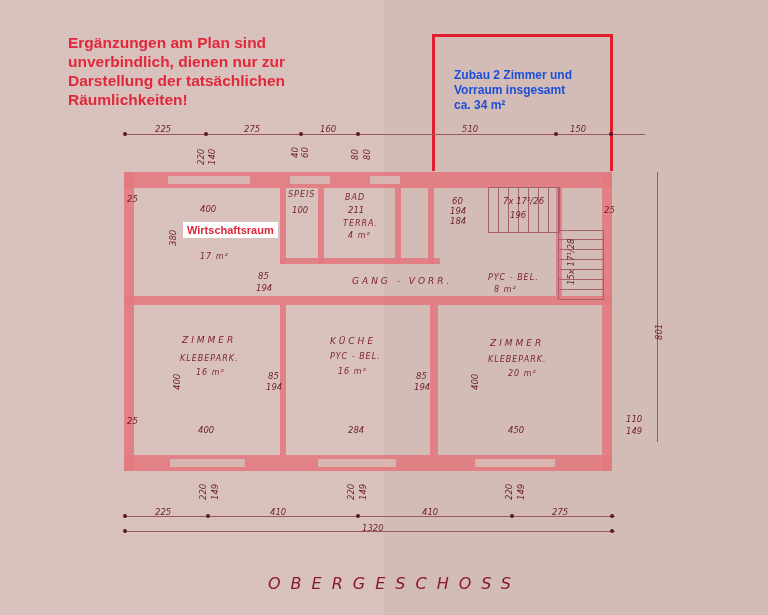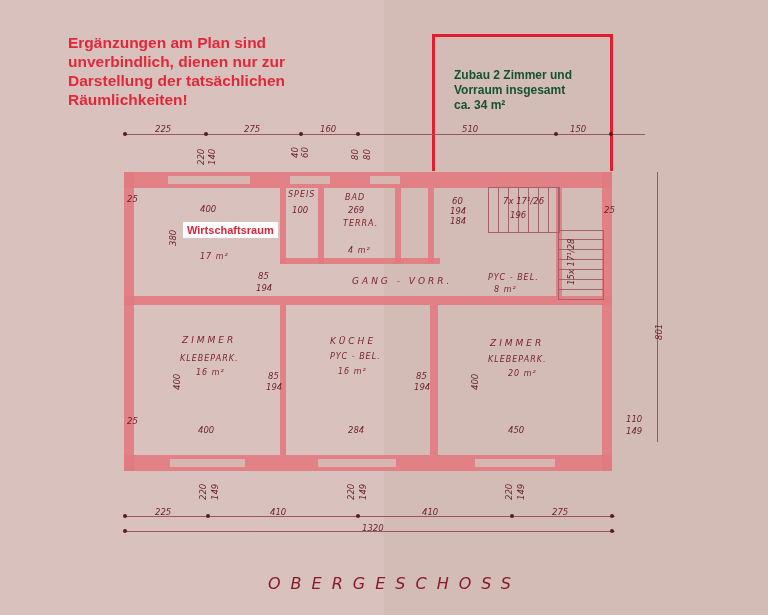--- a/index.html
+++ b/index.html
@@ -9,21 +9,21 @@
     background-image:
       linear-gradient(90deg, rgba(255,255,255,0.04) 0 50%, rgba(0,0,0,0.02) 50% 100%);
     font-family: "DejaVu Sans", sans-serif;
   }
   .abs { position: absolute; }
   .note {
     color: #e1283a; font-family: "Liberation Sans", sans-serif; font-weight: bold;
     font-size: 15.5px; line-height: 19px; white-space: pre;
   }
   .note2 {
-    color: #14532d; font-family: "Liberation Sans", sans-serif; font-weight: bold;
+    color: #1d4ed8; font-family: "Liberation Sans", sans-serif; font-weight: bold;
     font-size: 12px; line-height: 15px; white-space: pre;
   }
   .hand {
     color: #7a1f2a; font-family: "DejaVu Sans", sans-serif; font-style: italic;
     font-size: 8px; letter-spacing: 1px; white-space: nowrap;
   }
   .hand-lg { font-size: 9px; letter-spacing: 3px; }
   .dim {
     color: #6e1e28; font-family: "DejaVu Sans", sans-serif; font-style: italic;
     font-size: 8.5px; white-space: nowrap;
@@ -105,23 +105,23 @@
 
 <div class="label-box" style="left:183px; top:222px;">Wirtschaftsraum</div>
 <div class="abs hand" style="left:200px; top:252px;">17 m²</div>
 <div class="abs dim" style="left:200px; top:204px;">400</div>
 <div class="abs dim vert" style="left:168px; top:246px;">380</div>
 
 <div class="abs hand" style="left:288px; top:190px;text-align:center;">SPEIS</div>
 <div class="abs dim" style="left:292px; top:205px;">100</div>
 
 <div class="abs hand" style="left:345px; top:193px;">BAD</div>
-<div class="abs dim" style="left:348px; top:205px;">269</div>
+<div class="abs dim" style="left:348px; top:205px;">211</div>
 <div class="abs hand" style="left:343px; top:219px;">TERRA.</div>
-<div class="abs hand" style="left:348px; top:231px;margin-top:15px;">4 m²</div>
+<div class="abs hand" style="left:348px; top:231px;">4 m²</div>
 
 <div class="abs hand hand-lg" style="left:352px; top:276px;">GANG - VORR.</div>
 
 <div class="abs hand" style="left:488px; top:273px;">PYC - BEL.</div>
 <div class="abs hand" style="left:494px; top:285px;">8 m²</div>
 <div class="abs dim" style="left:503px; top:196px;">7x 17¹/26</div>
 <div class="abs dim" style="left:510px; top:210px;">196</div>
 <div class="abs dim vert" style="left:566px; top:285px;">15x 17¹/28</div>
 
 <div class="abs hand hand-lg" style="left:182px; top:335px;">ZIMMER</div>

